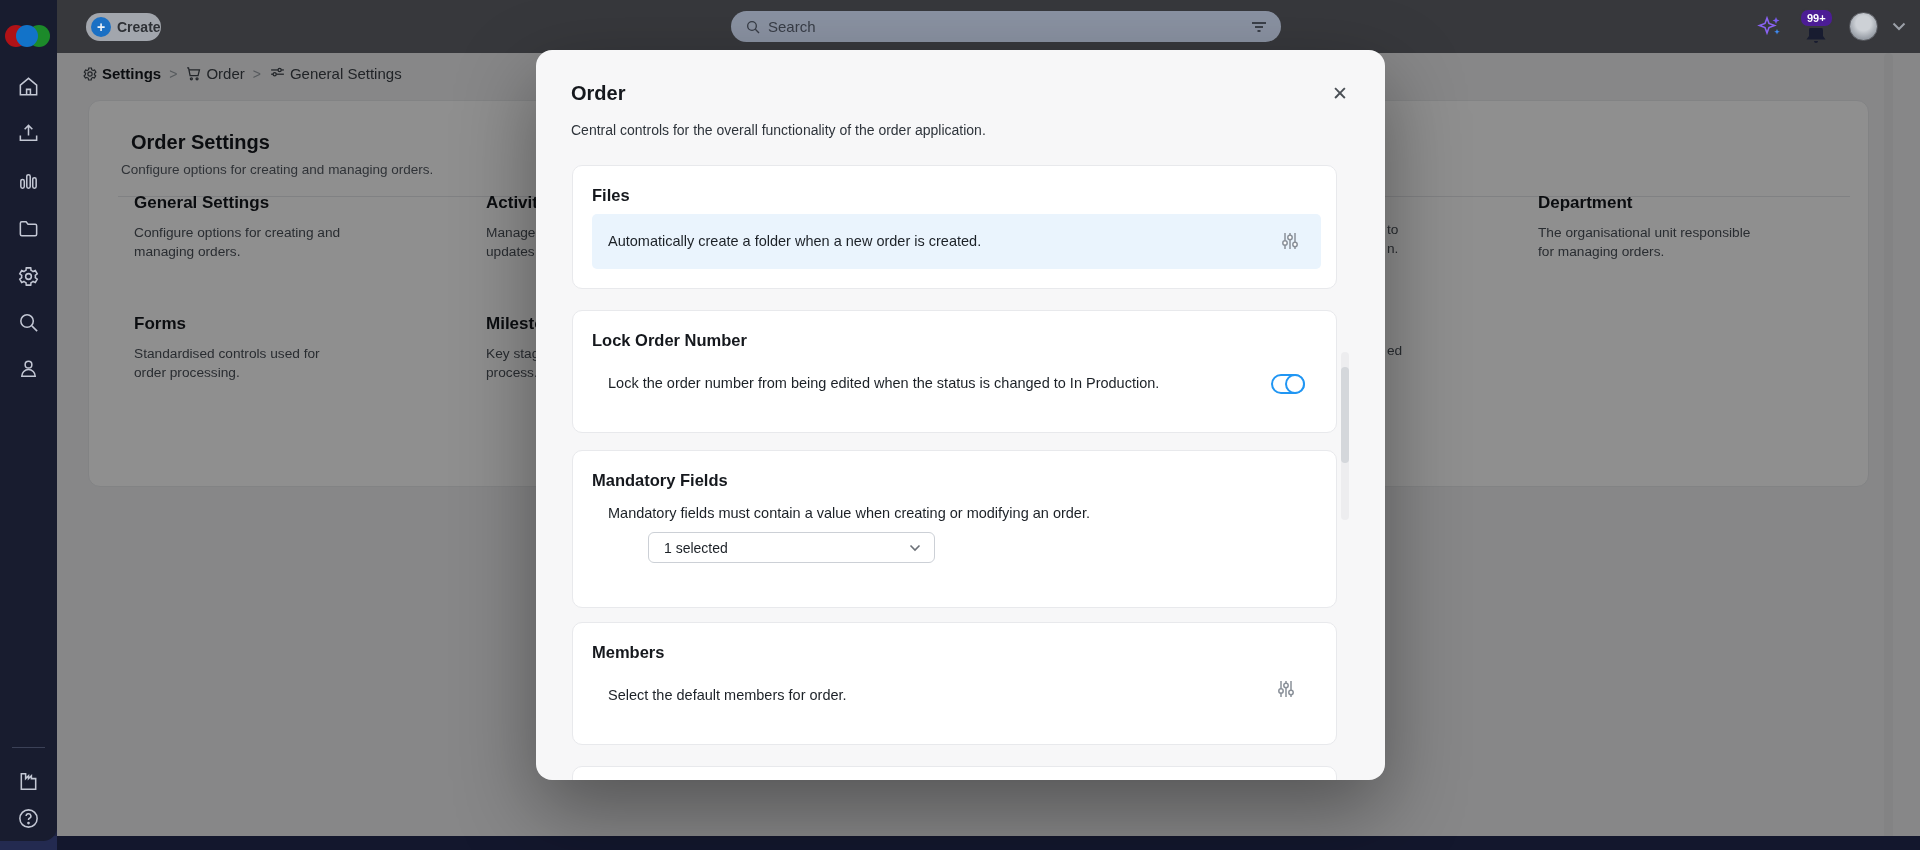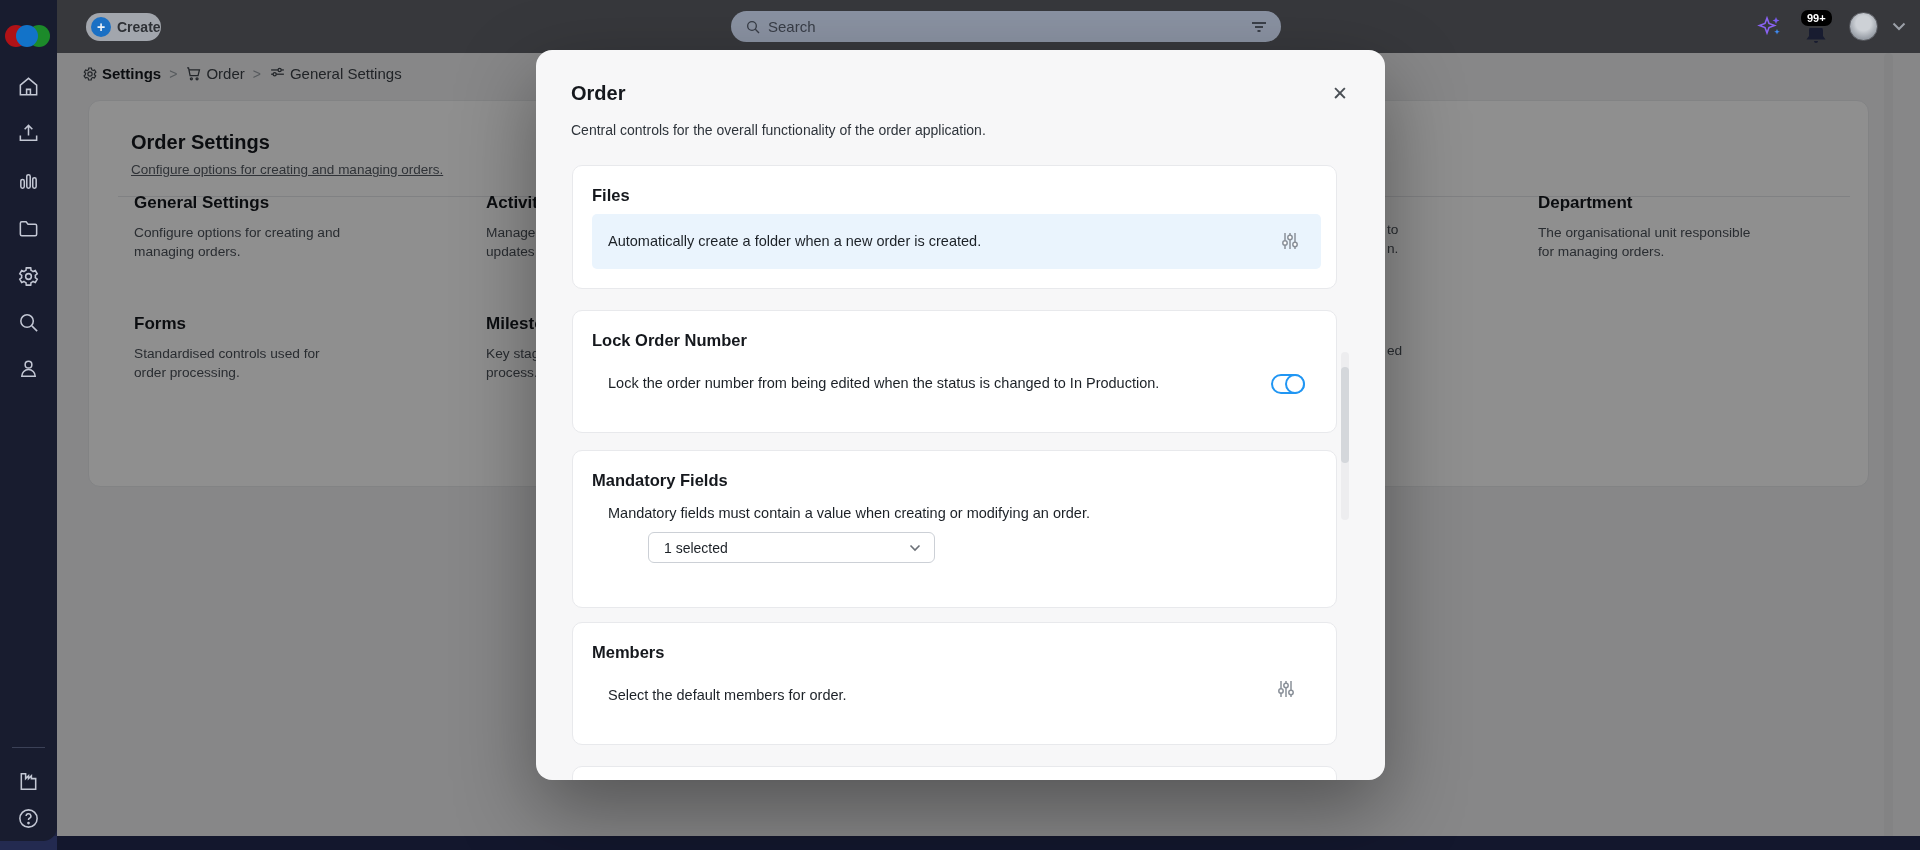--- a/index.html
+++ b/index.html
@@ -13,21 +13,21 @@
 
   
   .content { left:57px; top:53px; width:1863px; height:797px; background:#f0f1f3; z-index:1; }
   .crumb { display:flex; align-items:center; gap:4px; position:absolute; left:25px; top:12px; }
   .crumb .lbl1 { font-size:15px; font-weight:700; color:#15181d; }
   .crumb .lbl  { font-size:15px; color:#3c4147; }
   .crumb .sep  { color:#9aa0a6; font-size:14px; padding:0 4px; }
   .main-card { left:31px; top:47px; width:1781px; height:387px; background:#ffffff;
                border:1px solid #e8e9ec; border-radius:12px; }
   .page-title { left:42px; top:30px; font-size:20px; font-weight:700; color:#15181d; }
-  .page-sub   { left:42px; top:61px; font-size:13.5px; color:#565c64;text-decoration:underline; }
+  .page-sub   { left:32px; top:61px; font-size:13.5px; color:#565c64; }
   .card-divider { left:29px; top:95px; width:1732px; height:1px; background:#e4e6e9; }
   .gi-title { font-size:17px; font-weight:600; color:#15181d; }
   .gi-desc  { font-size:13.7px; color:#4a5058; line-height:19px; }
   .frag { font-size:13.7px; color:#4a5058; }
 
   .page-scrollbar { left:1827px; top:0; width:9px; height:790px; background:#e9eaec; border-radius:5px; }
 
   
   .overlay { left:57px; top:53px; right:0; bottom:0; background:rgba(0,0,0,0.44); z-index:5; }
 
@@ -37,21 +37,21 @@
                 display:flex; align-items:center; gap:6px; padding-left:5px; cursor:pointer; }
   .create-plus { width:20px; height:20px; border-radius:50%; background:#1b70c4; color:#eef3f8;
                  font-size:14px; font-weight:700; display:flex; align-items:center; justify-content:center; line-height:1; }
   .create-lbl { font-size:14px; font-weight:600; color:#2e3136; }
   .search-pill { left:674px; top:11px; width:550px; height:31px; background:#8a92a2; border-radius:16px;
                  display:flex; align-items:center; padding-left:14px; gap:7px; }
   .search-lbl { font-size:15px; color:#383d47; }
   .filter-ico { position:absolute; right:14px; top:8px; }
   .tb-right { right:14px; top:0; height:53px; display:flex; align-items:center; gap:14px; }
   .badge-wrap { position:relative; width:38px; height:36px; }
-  .badge { position:absolute; left:2px; top:-1px; background:#000000; border:2px solid #37383c;
+  .badge { position:absolute; left:2px; top:-1px; background:#4c1d95; border:2px solid #37383c;
            color:#ffffff; font-size:11px; font-weight:700; padding:2px 6px; border-radius:9px; }
   .avatar { width:29px; height:29px; border-radius:50%;
             background:radial-gradient(circle at 50% 38%, #cdd1d6 0 35%, #9aa0a8 70%, #868c94 100%);
             border:1px solid #5a5c62; }
 
   
   .sidebar { left:0; top:0; width:57px; height:841px; background:#181c2f; z-index:7;
              border-bottom-right-radius:14px; }
   .logo { left:5px; top:24px; width:47px; height:24px; }
   .logo i { position:absolute; width:22px; height:22px; border-radius:50%; top:1px; }

